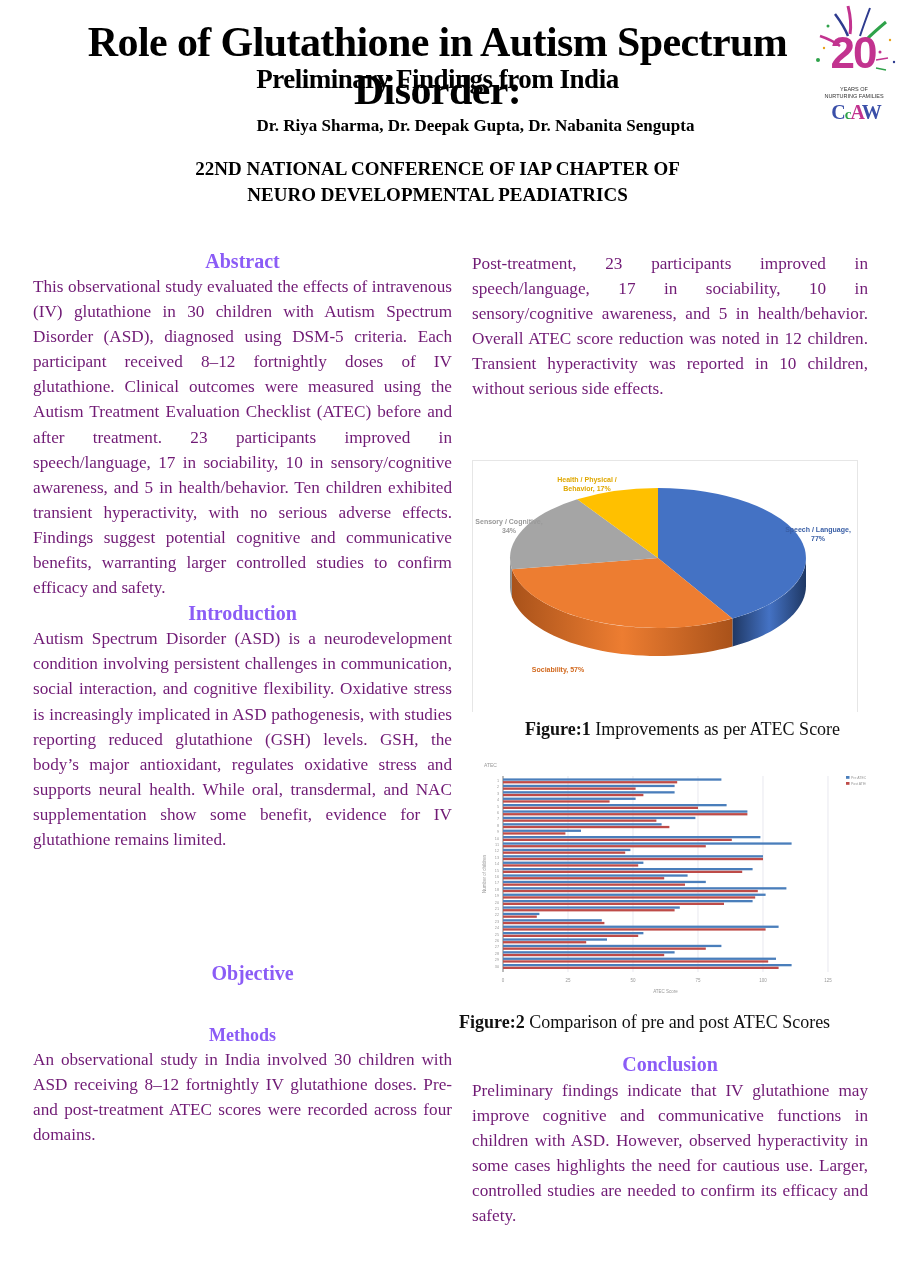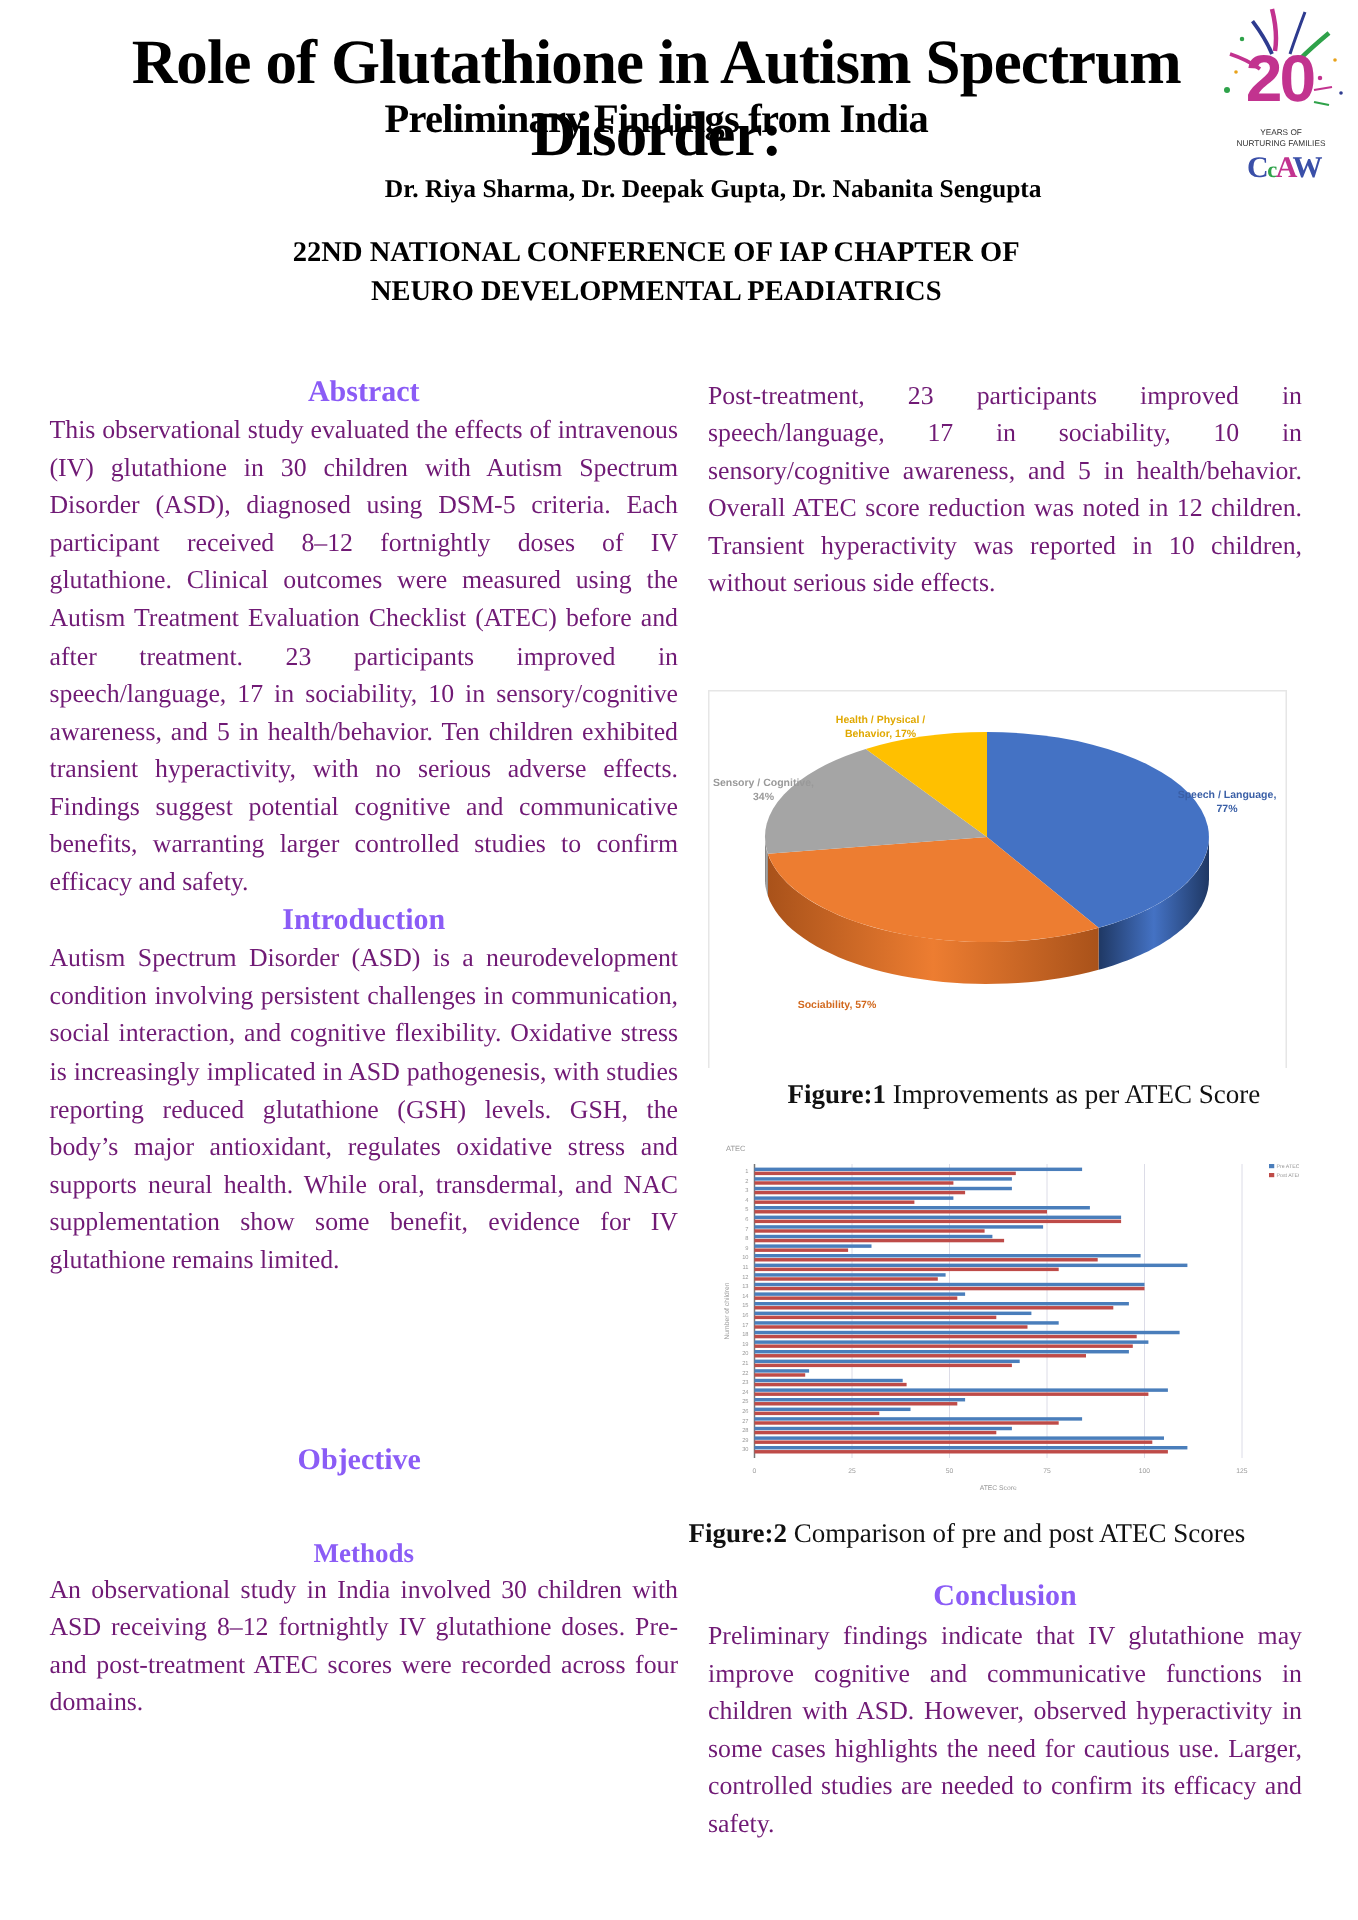--- a/index.html
+++ b/index.html
@@ -56,21 +56,21 @@
   </div>
 </div>
 
 <div class="col" style="left:33px; top:250px; width:419px;">
   <div class="heading">Abstract</div>
   <div class="para" style="margin-top:1px;">This observational study evaluated the effects of intravenous (IV) glutathione in 30 children with Autism Spectrum Disorder (ASD), diagnosed using DSM-5 criteria. Each participant received 8–12 fortnightly doses of IV glutathione. Clinical outcomes were measured using the Autism Treatment Evaluation Checklist (ATEC) before and after treatment. 23 participants improved in speech/language, 17 in sociability, 10 in sensory/cognitive awareness, and 5 in health/behavior. Ten children exhibited transient hyperactivity, with no serious adverse effects. Findings suggest potential cognitive and communicative benefits, warranting larger controlled studies to confirm efficacy and safety.</div>
   <div class="heading" style="margin-top:2px;">Introduction</div>
   <div class="para" style="margin-top:1px;">Autism Spectrum Disorder (ASD) is a neurodevelopment condition involving persistent challenges in communication, social interaction, and cognitive flexibility. Oxidative stress is increasingly implicated in ASD pathogenesis, with studies reporting reduced glutathione (GSH) levels. GSH, the body’s major antioxidant, regulates oxidative stress and supports neural health. While oral, transdermal, and NAC supplementation show some benefit, evidence for IV glutathione remains limited.</div>
 </div>
 
-<div class="col" style="left:30px; top:962px; width:419px;">
+<div class="col" style="left:43px; top:962px; width:419px;">
   <div class="heading">Objective</div>
 </div>
 
 <div class="col" style="left:33px; top:1025px; width:419px;">
   <div class="heading" style="font-size:18px;">Methods</div>
   <div class="para" style="margin-top:1px;">An observational study in India involved 30 children with ASD receiving 8–12 fortnightly IV glutathione doses. Pre- and post-treatment ATEC scores were recorded across four domains.</div>
 </div>
 
 <div class="col" style="left:472px; top:250px; width:396px;">
   <div class="para" style="margin-top:1px;">Post-treatment, 23 participants improved in speech/language, 17 in sociability, 10 in sensory/cognitive awareness, and 5 in health/behavior. Overall ATEC score reduction was noted in 12 children. Transient hyperactivity was reported in 10 children, without serious side effects.</div>

